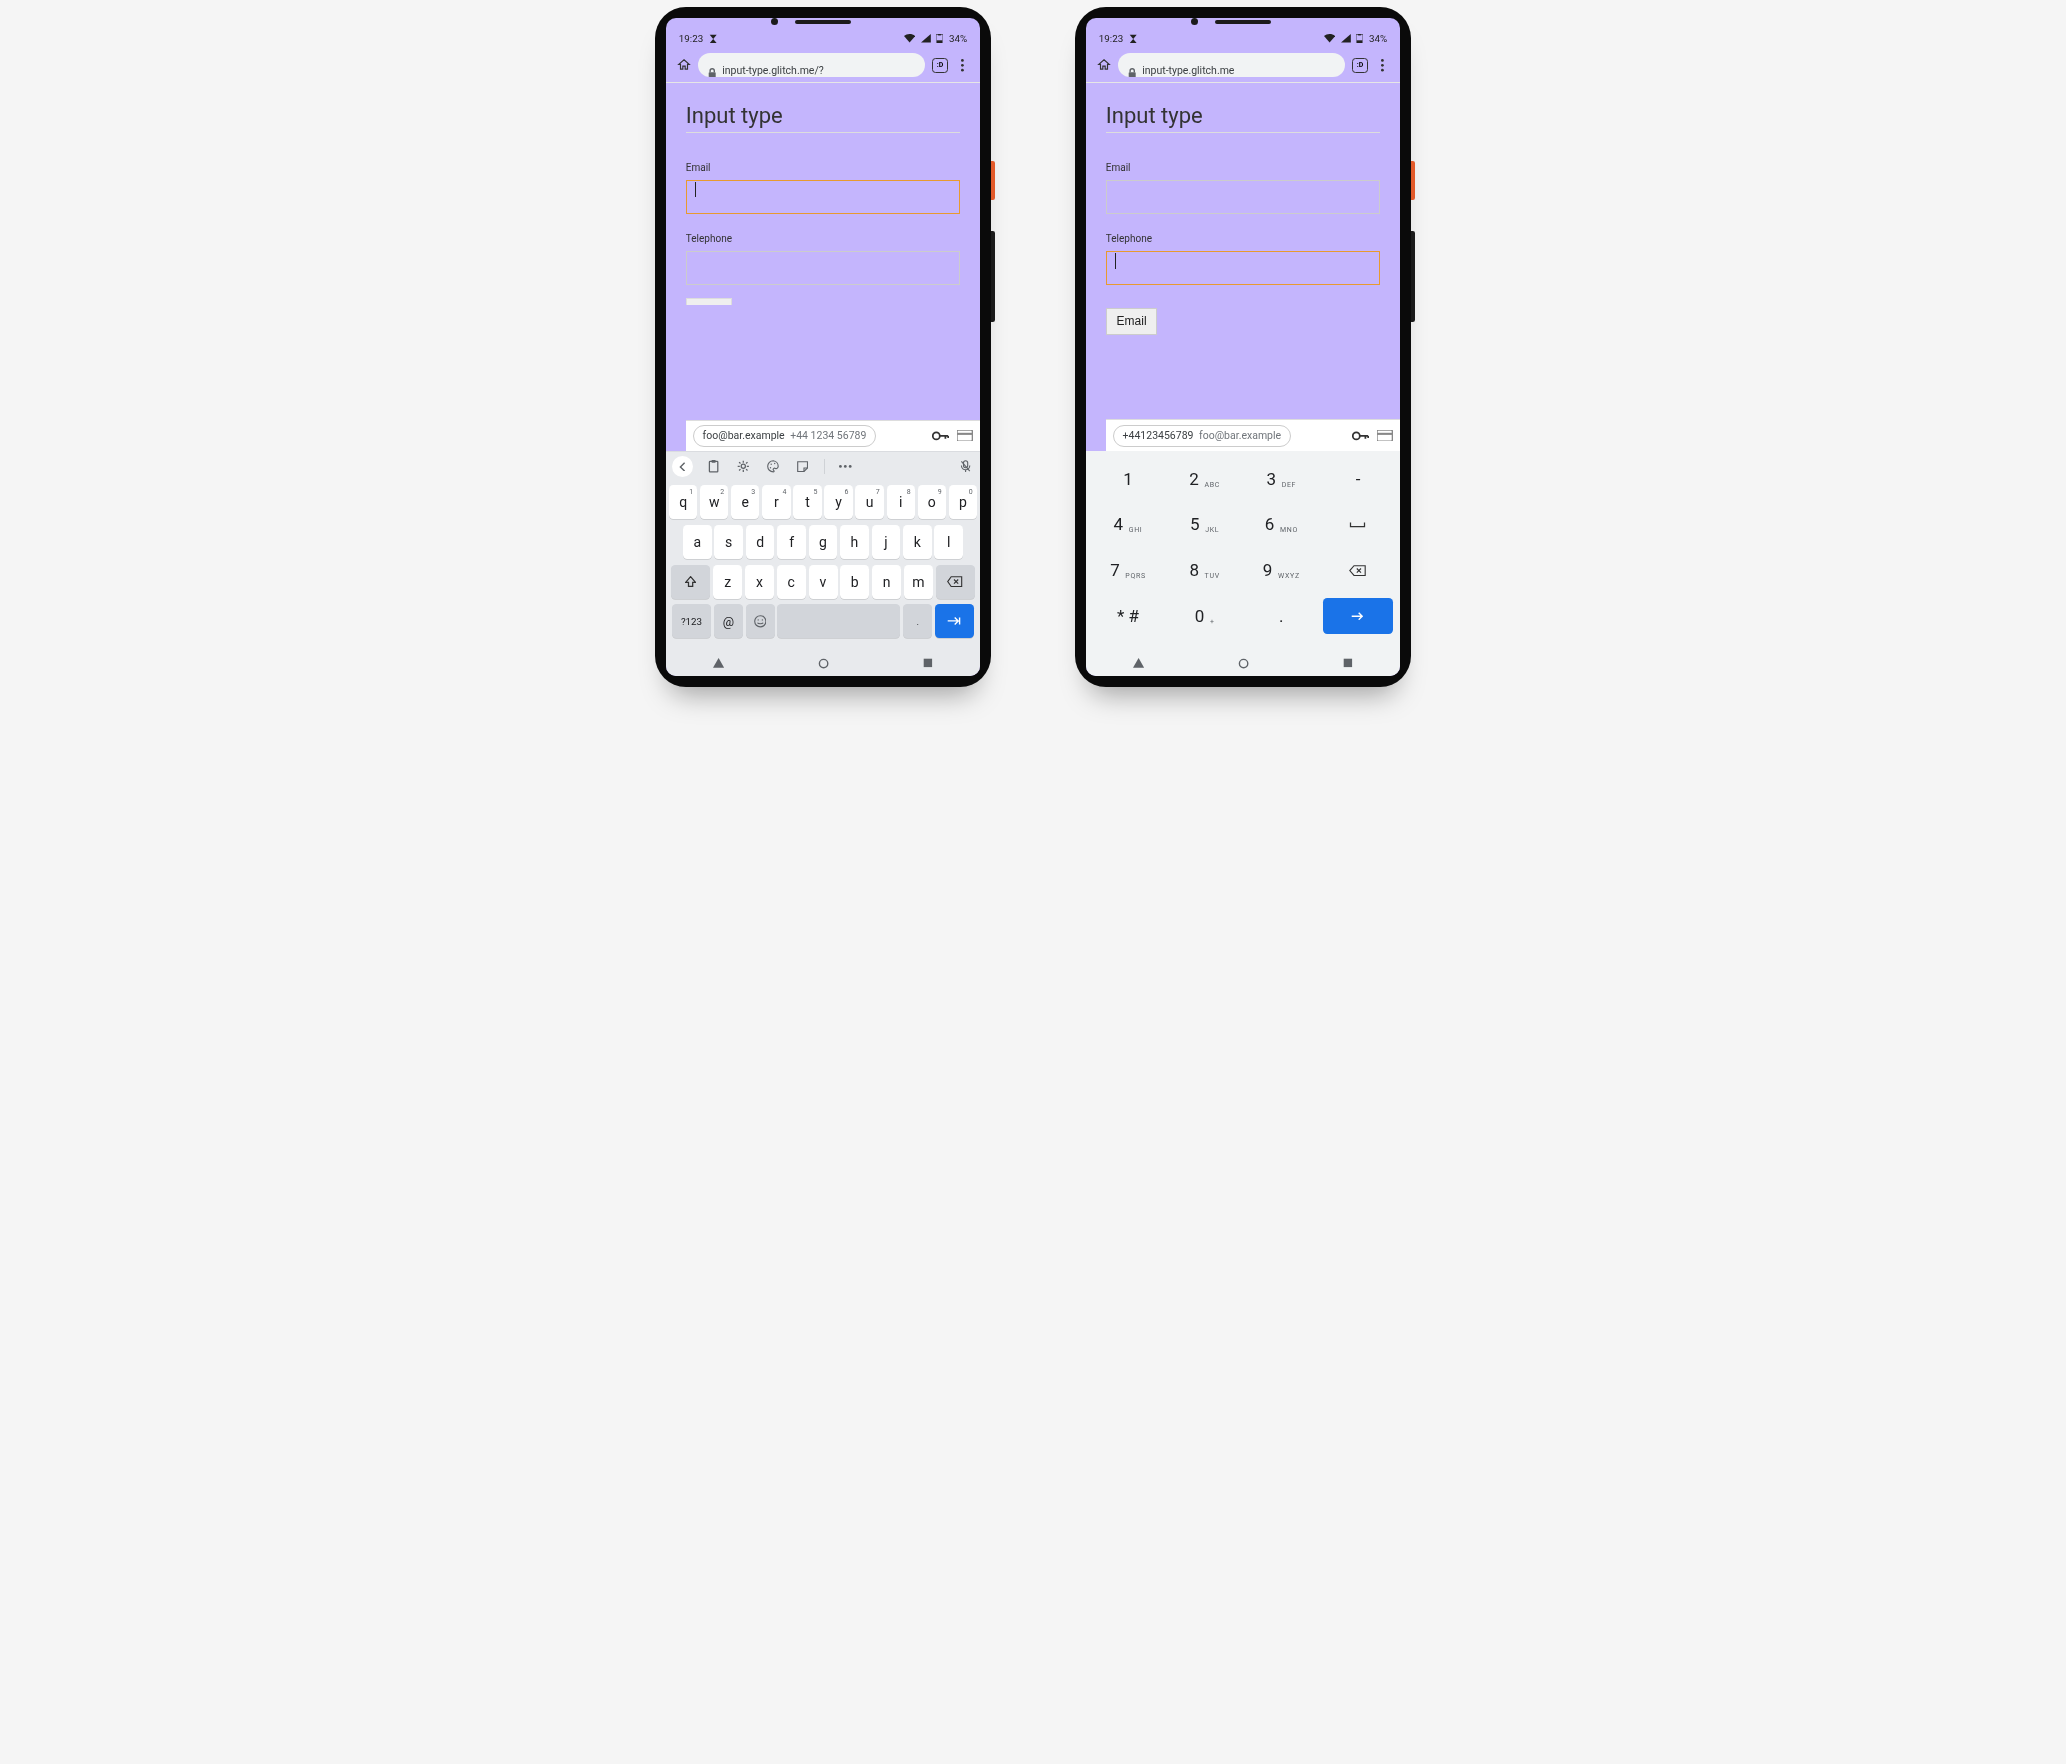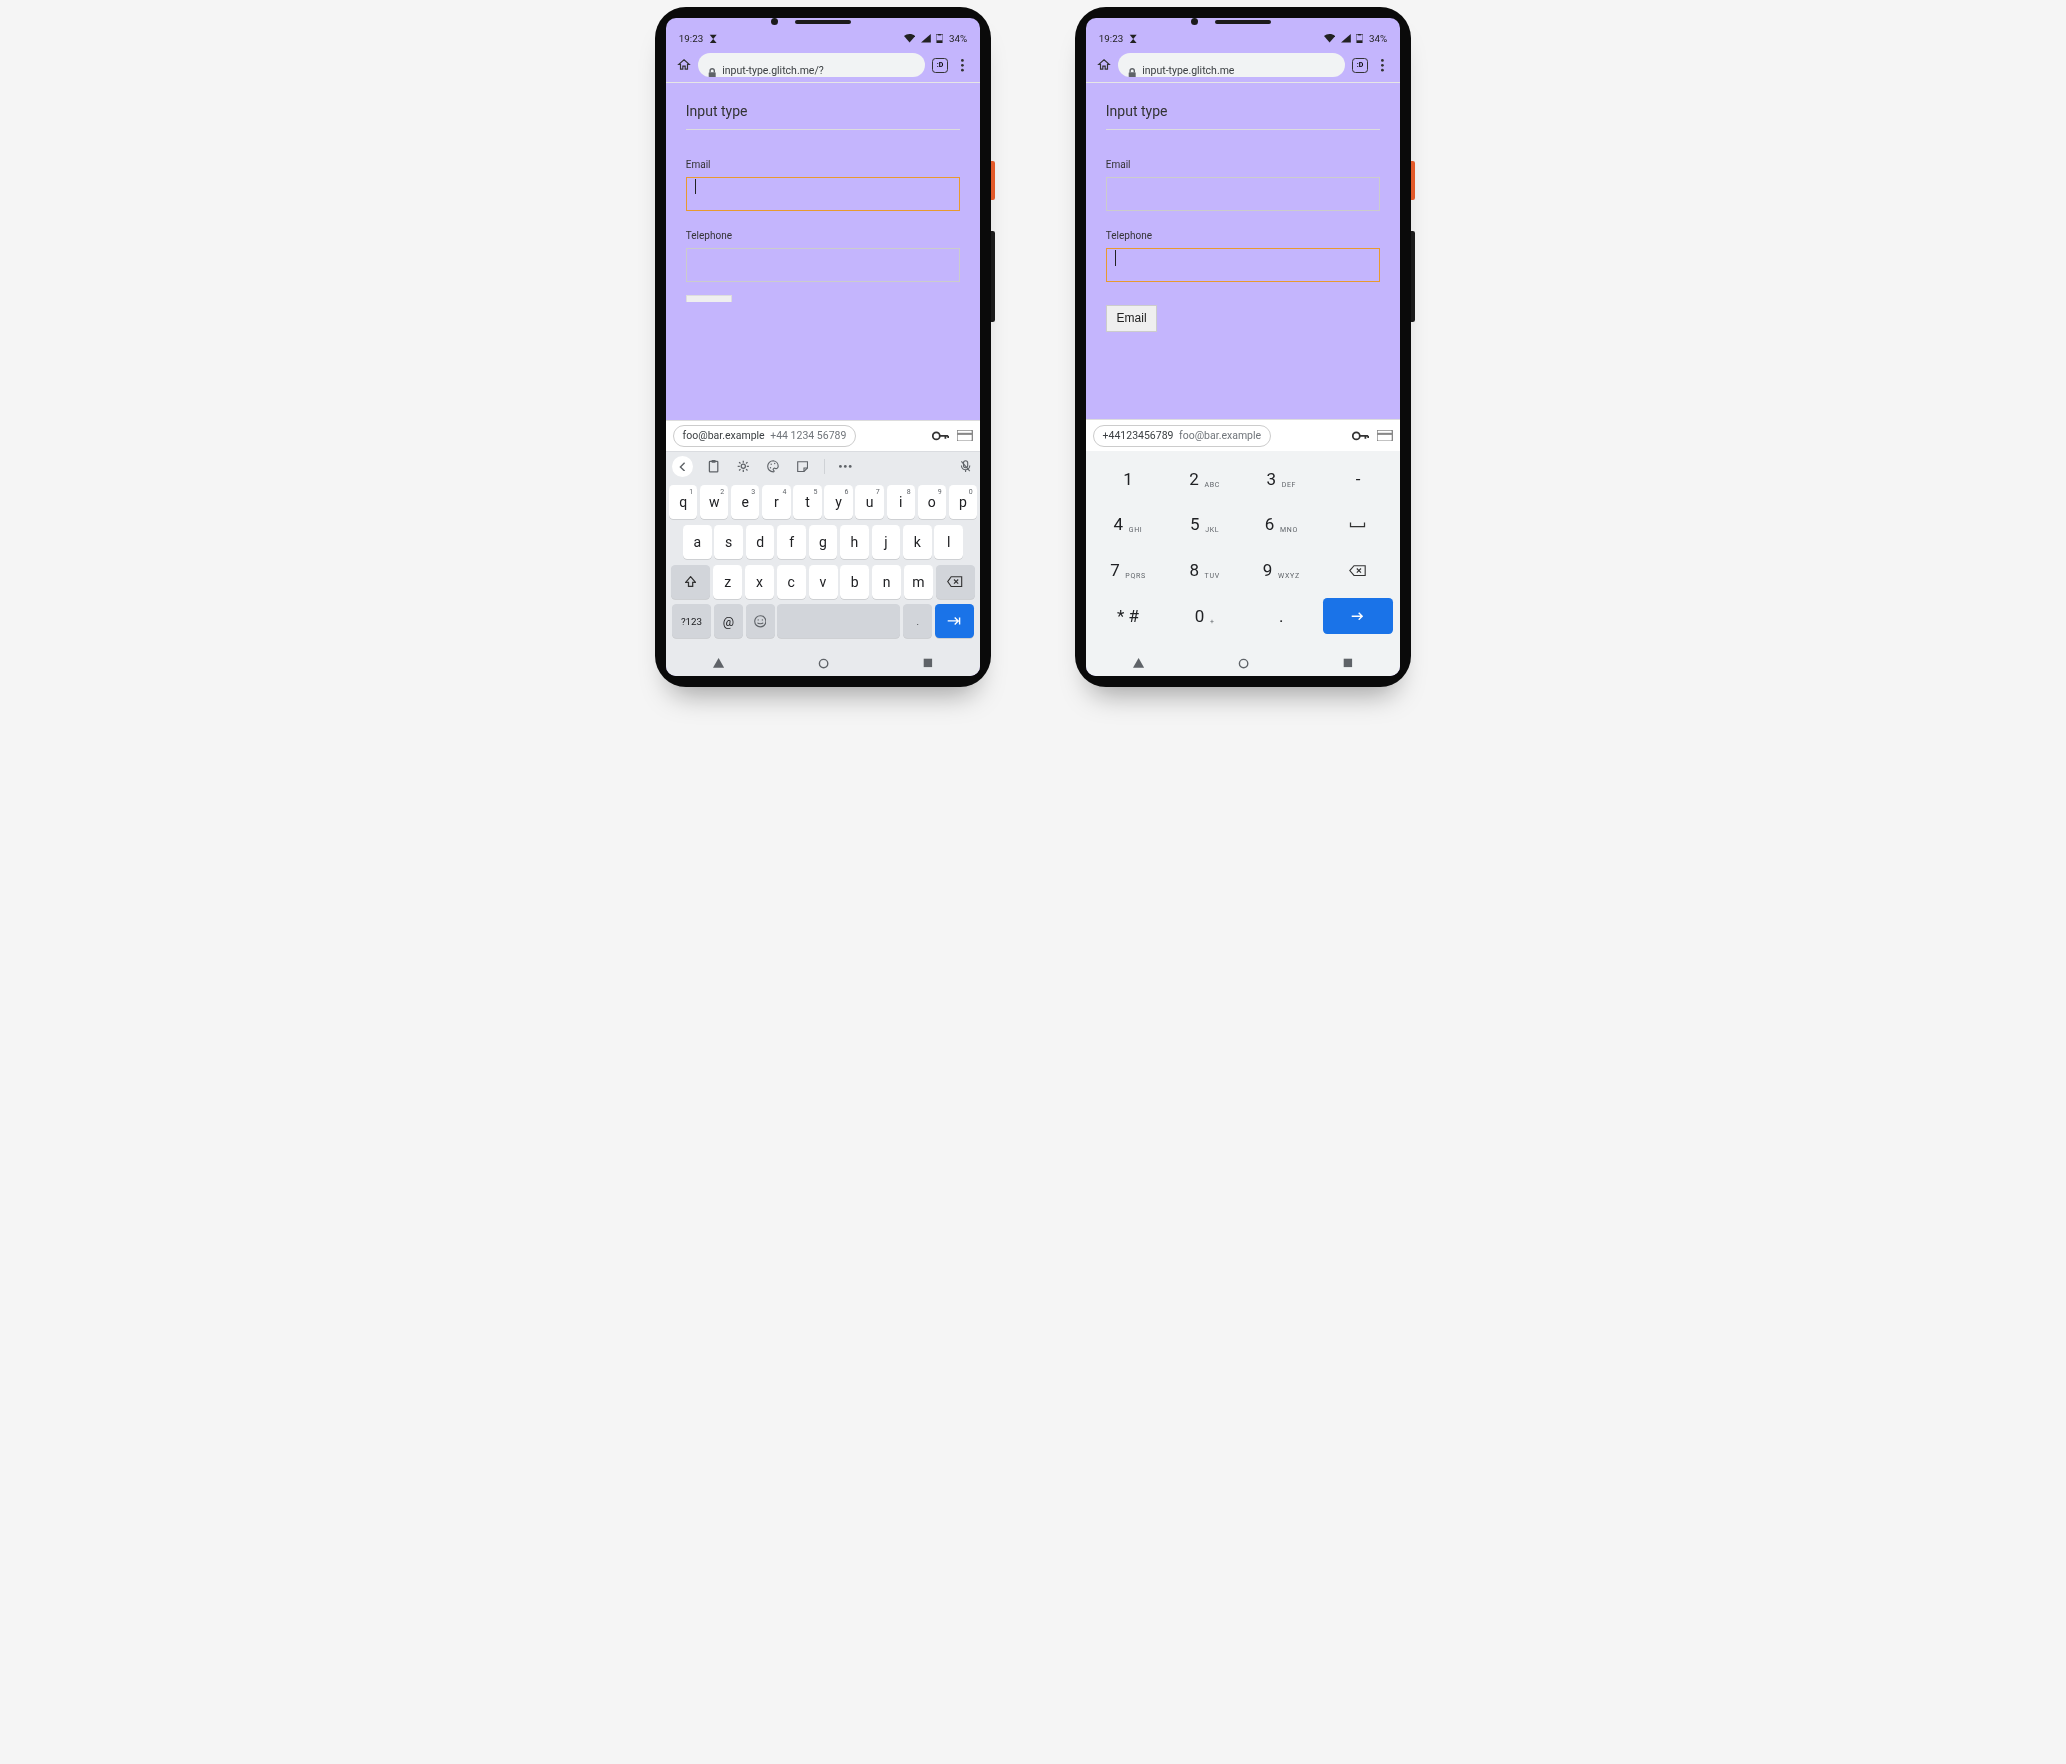--- a/index.html
+++ b/index.html
@@ -98,25 +98,25 @@
     font-weight: 700;
     display:flex; align-items:center; justify-content:center;
   }
   
   .page {
     flex:1;
     padding: 19.6px 19.6px 0;
     overflow:hidden;
   }
   .page h1 {
-    font-size: 14px;
+    font-size: 22px;
     font-weight: 400;
     color: #333;
     border-bottom: 0.7px solid #ddd;
-    padding-bottom: 10px;
+    padding-bottom: 4px;
   }
   .field-label {
     margin-top: 29px;
     font-size: 10px;
     color: #333;
   }
   .field-label.tight { margin-top: 19.6px; }
   .text-input {
     width: 100%;
     height: 34px;
@@ -151,20 +151,21 @@
     border: 0.7px solid #ddd;
     border-bottom: none;
   }
   
   .autofill-bar {
     background: #fff;
     border-top: 0.7px solid #ddd;
     display: flex; 
     padding: 4.2px 7px;
     gap: 7px;
+    margin-left: 20px;
   }
   .autofill-chip {
     background: #fff;
     border: 0.7px solid #ccc;
     border-radius: 12.6px;
     padding: 3.5px 8.4px;
     font-size: 10.5px;
     color: #3c4043;
     display:flex; gap:5.6px;
     white-space: nowrap;

